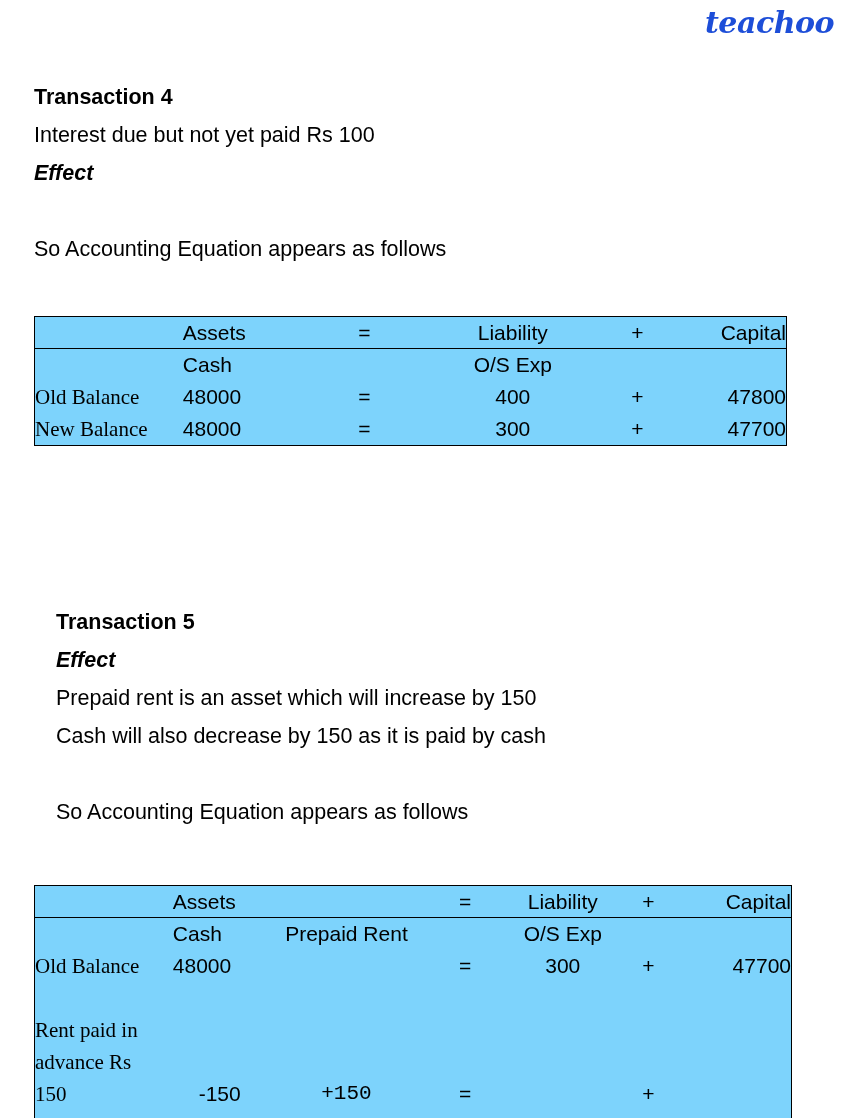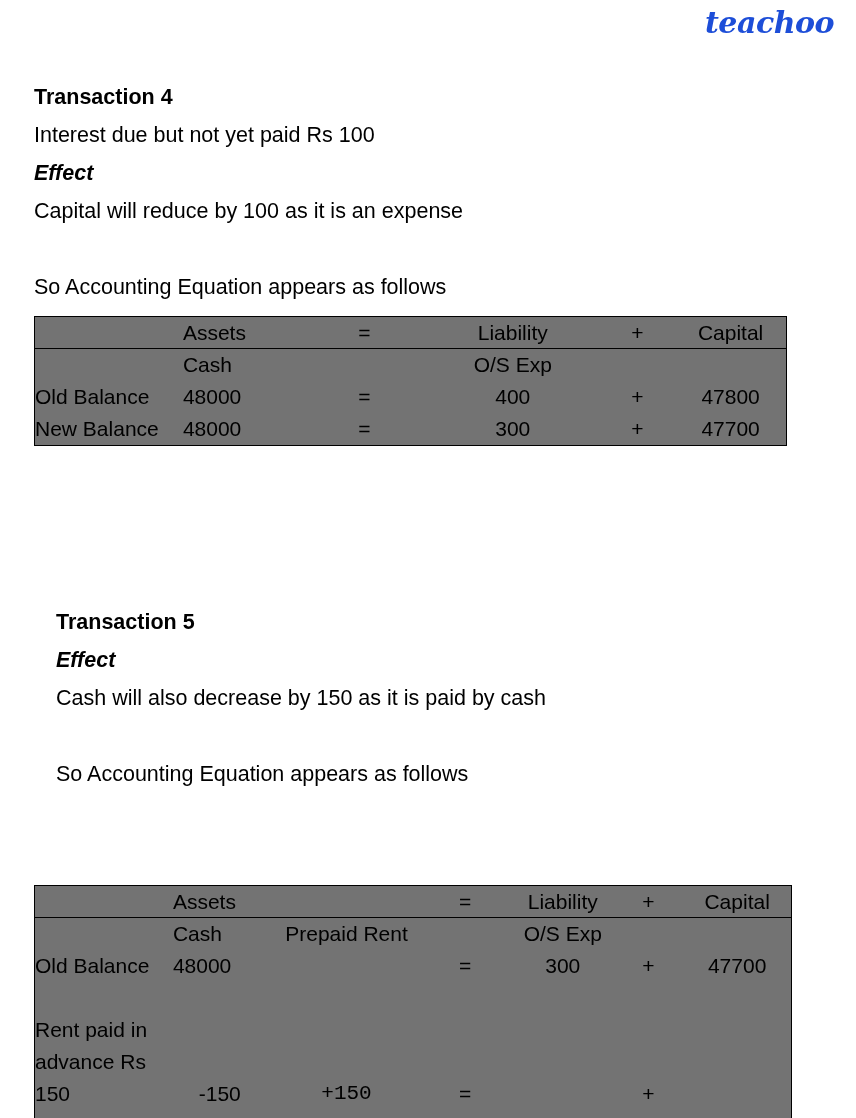--- a/index.html
+++ b/index.html
@@ -51,39 +51,39 @@
   .line.bolditalic { font-weight: bold; font-style: italic; }
   .line.spacer { height: 38px; }
 
   
   .eqtable {
     position: absolute;
     left: 34px;
     border-collapse: collapse;
     border: 1.5px solid #000;
     font-size: 21px;
-    background: #737373;
+    background: #7dd3fc;
   }
   .eqtable td {
     padding: 0;
     vertical-align: top;
     line-height: 32px;
     height: 32px;
     white-space: nowrap;
   }
   .eqtable tr.headrow td {
     border-bottom: 1.5px solid #000;
     line-height: 31px;
     height: 31px;
   }
-  .c-label  { text-align: left;   padding-left: 5px; }
+  .c-label  { text-align: left;   padding-left: 5px; font-family: Liberation Serif, serif; }
   .c-num    { text-align: center;  padding-right: 0; }
   .c-numl   { text-align: left; }
   .c-sign   { text-align: center; }
-  .c-right  { text-align: center;  padding-right: 5px; }
+  .c-right  { text-align: right;  padding-right: 5px; }
 
   
   #table-transaction-4 { top: 316px; width: 753px; }
   #table-transaction-4 .w-label { width: 148px; }
   #table-transaction-4 .w-cash  { width: 120px; }
   #table-transaction-4 .w-eq    { width: 124px; }
   #table-transaction-4 .w-liab  { width: 174px; }
   #table-transaction-4 .w-plus  { width: 76px; }
   #table-transaction-4 .w-cap   { width: 111px; }
 
@@ -104,21 +104,20 @@
 <body>
 
 <div class="page">
 
   <div class="brand">teachoo</div>
 
   <div class="textblock" style="top:32px;margin-top:46px;">
     <div class="line bold">Transaction 4</div>
     <div class="line">Interest due but not yet paid Rs 100</div>
     <div class="line bolditalic">Effect</div>
-    <div class="line">Capital will reduce by 100 as it is an expense</div>
     <div class="line spacer"></div>
     <div class="line">So Accounting Equation appears as follows</div>
   </div>
 
   <table class="eqtable" id="table-transaction-4">
     <tbody>
         <tr class="headrow">
       <td class="w-label c-label"></td>
       <td class="w-cash c-numl cash-align">Assets</td>
       <td class="w-eq c-sign">=</td>
@@ -149,20 +148,21 @@
       <td class="c-num">300</td>
       <td class="c-sign">+</td>
       <td class="c-right">47700</td>
     </tr>
   </tbody>
     </table>
 
   <div class="textblock" style="top:603px;margin-left:22px;">
     <div class="line bold">Transaction 5</div>
     <div class="line bolditalic">Effect</div>
+    <div class="line">Prepaid rent is an asset which will increase by 150</div>
     <div class="line">Cash will also decrease by 150 as it is paid by cash</div>
     <div class="line spacer"></div>
     <div class="line">So Accounting Equation appears as follows</div>
   </div>
 
   <table class="eqtable" id="table-transaction-5">
     <tbody>
         <tr class="headrow">
       <td class="w-label c-label"></td>
       <td class="w-cash c-numl cash-align">Assets</td>

